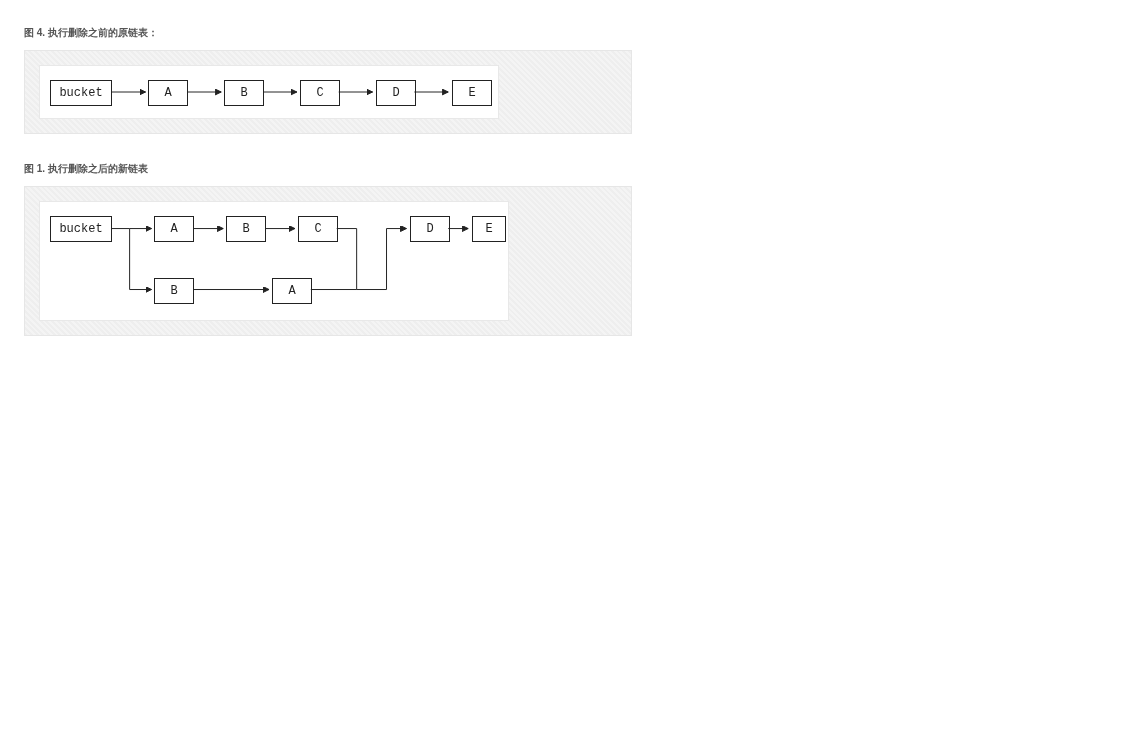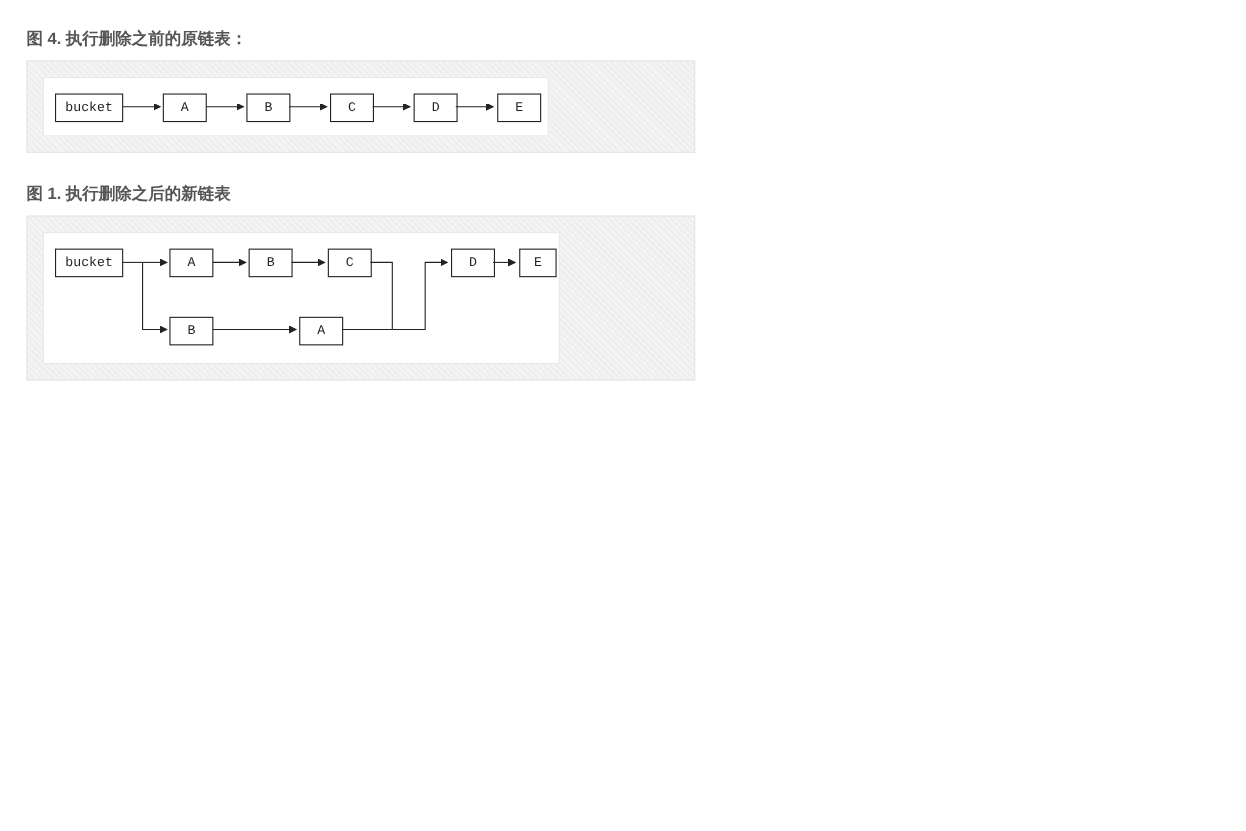--- a/index.html
+++ b/index.html
@@ -1,17 +1,17 @@
 <!DOCTYPE html>
 <html><head>
 <meta charset="utf-8">
 <style>
   html,body{margin:0;padding:0;background:#fff;font-family:"Microsoft YaHei","PingFang SC",Arial,sans-serif;color:#444;}
   .page{padding:20px 24px;width:1133px;box-sizing:border-box;}
-  .fig-title{font-size:15px;font-weight:700;color:#555;margin:6px 0 10px 0;}
+  .fig-title{font-size:10px;font-weight:700;color:#555;margin:6px 0 10px 0;}
   .panel{
     background:#f0f0f0;
     background-image:repeating-linear-gradient(45deg,#eeeeee 0 2px,#f4f4f4 2px 4px);
     border:1px solid #e6e6e6;
     padding:14px;
     width:608px;
     box-sizing:border-box;
   }
   .canvas{
     background:#fff;

